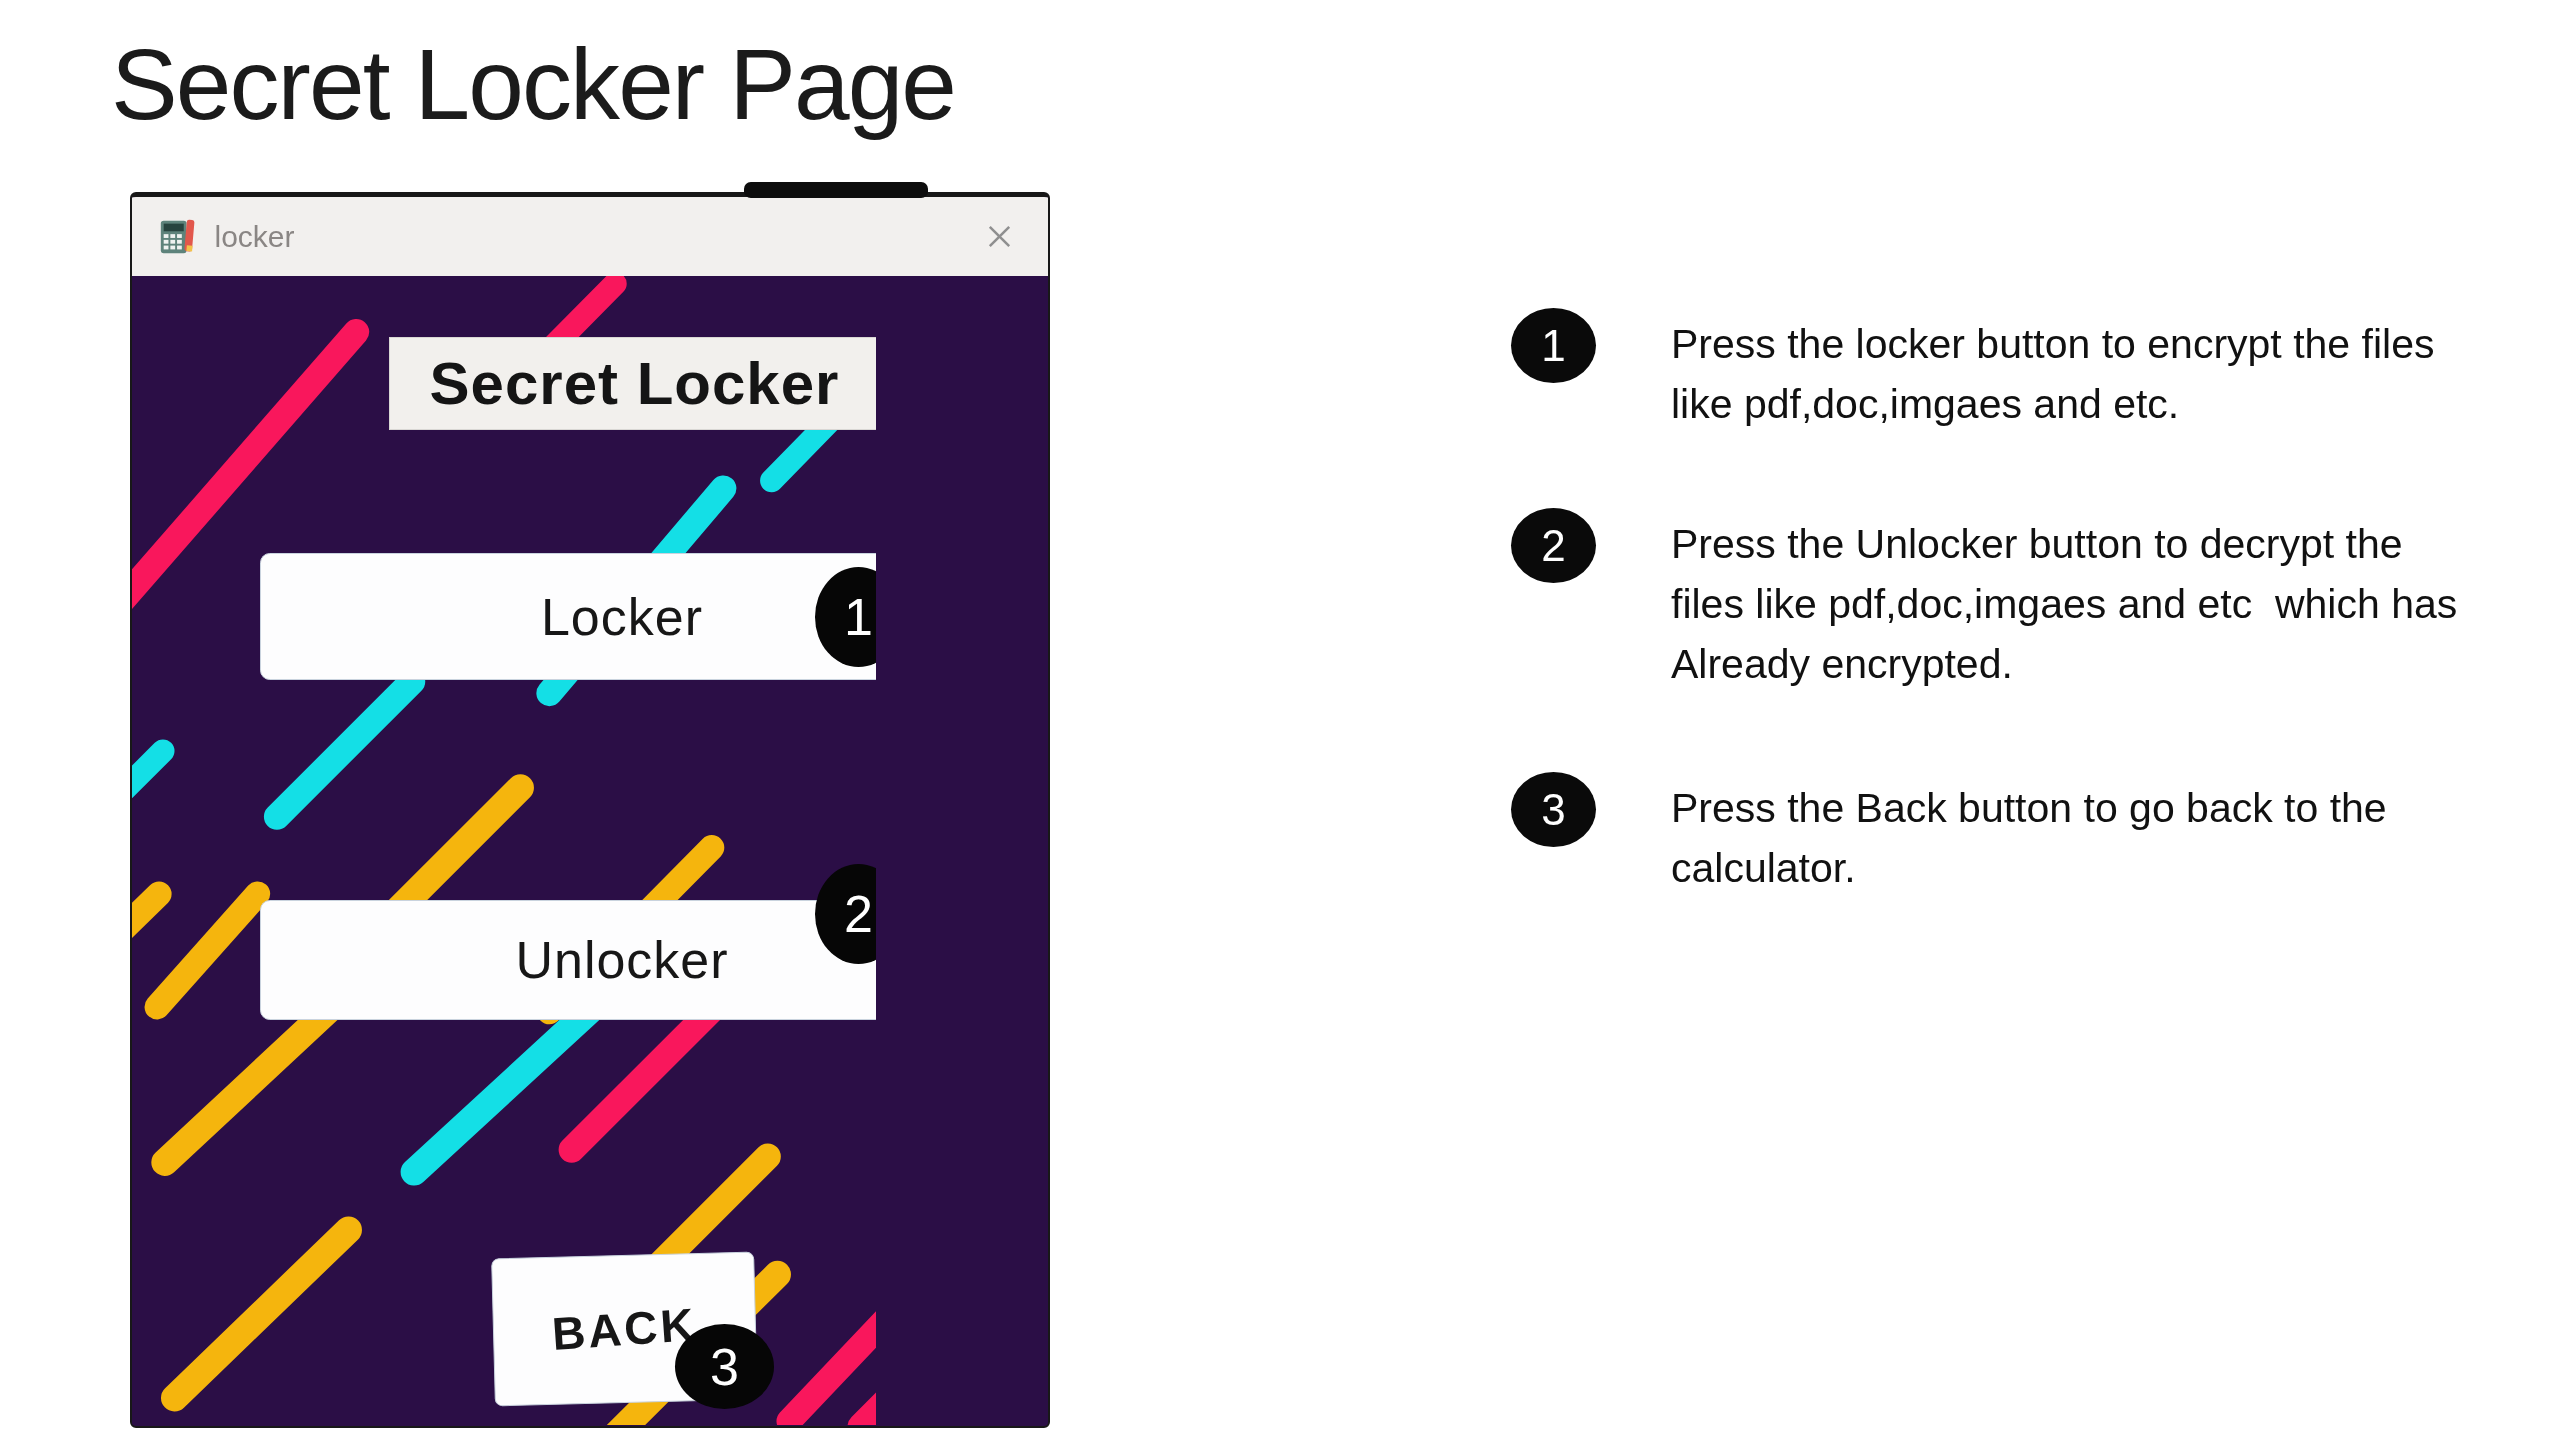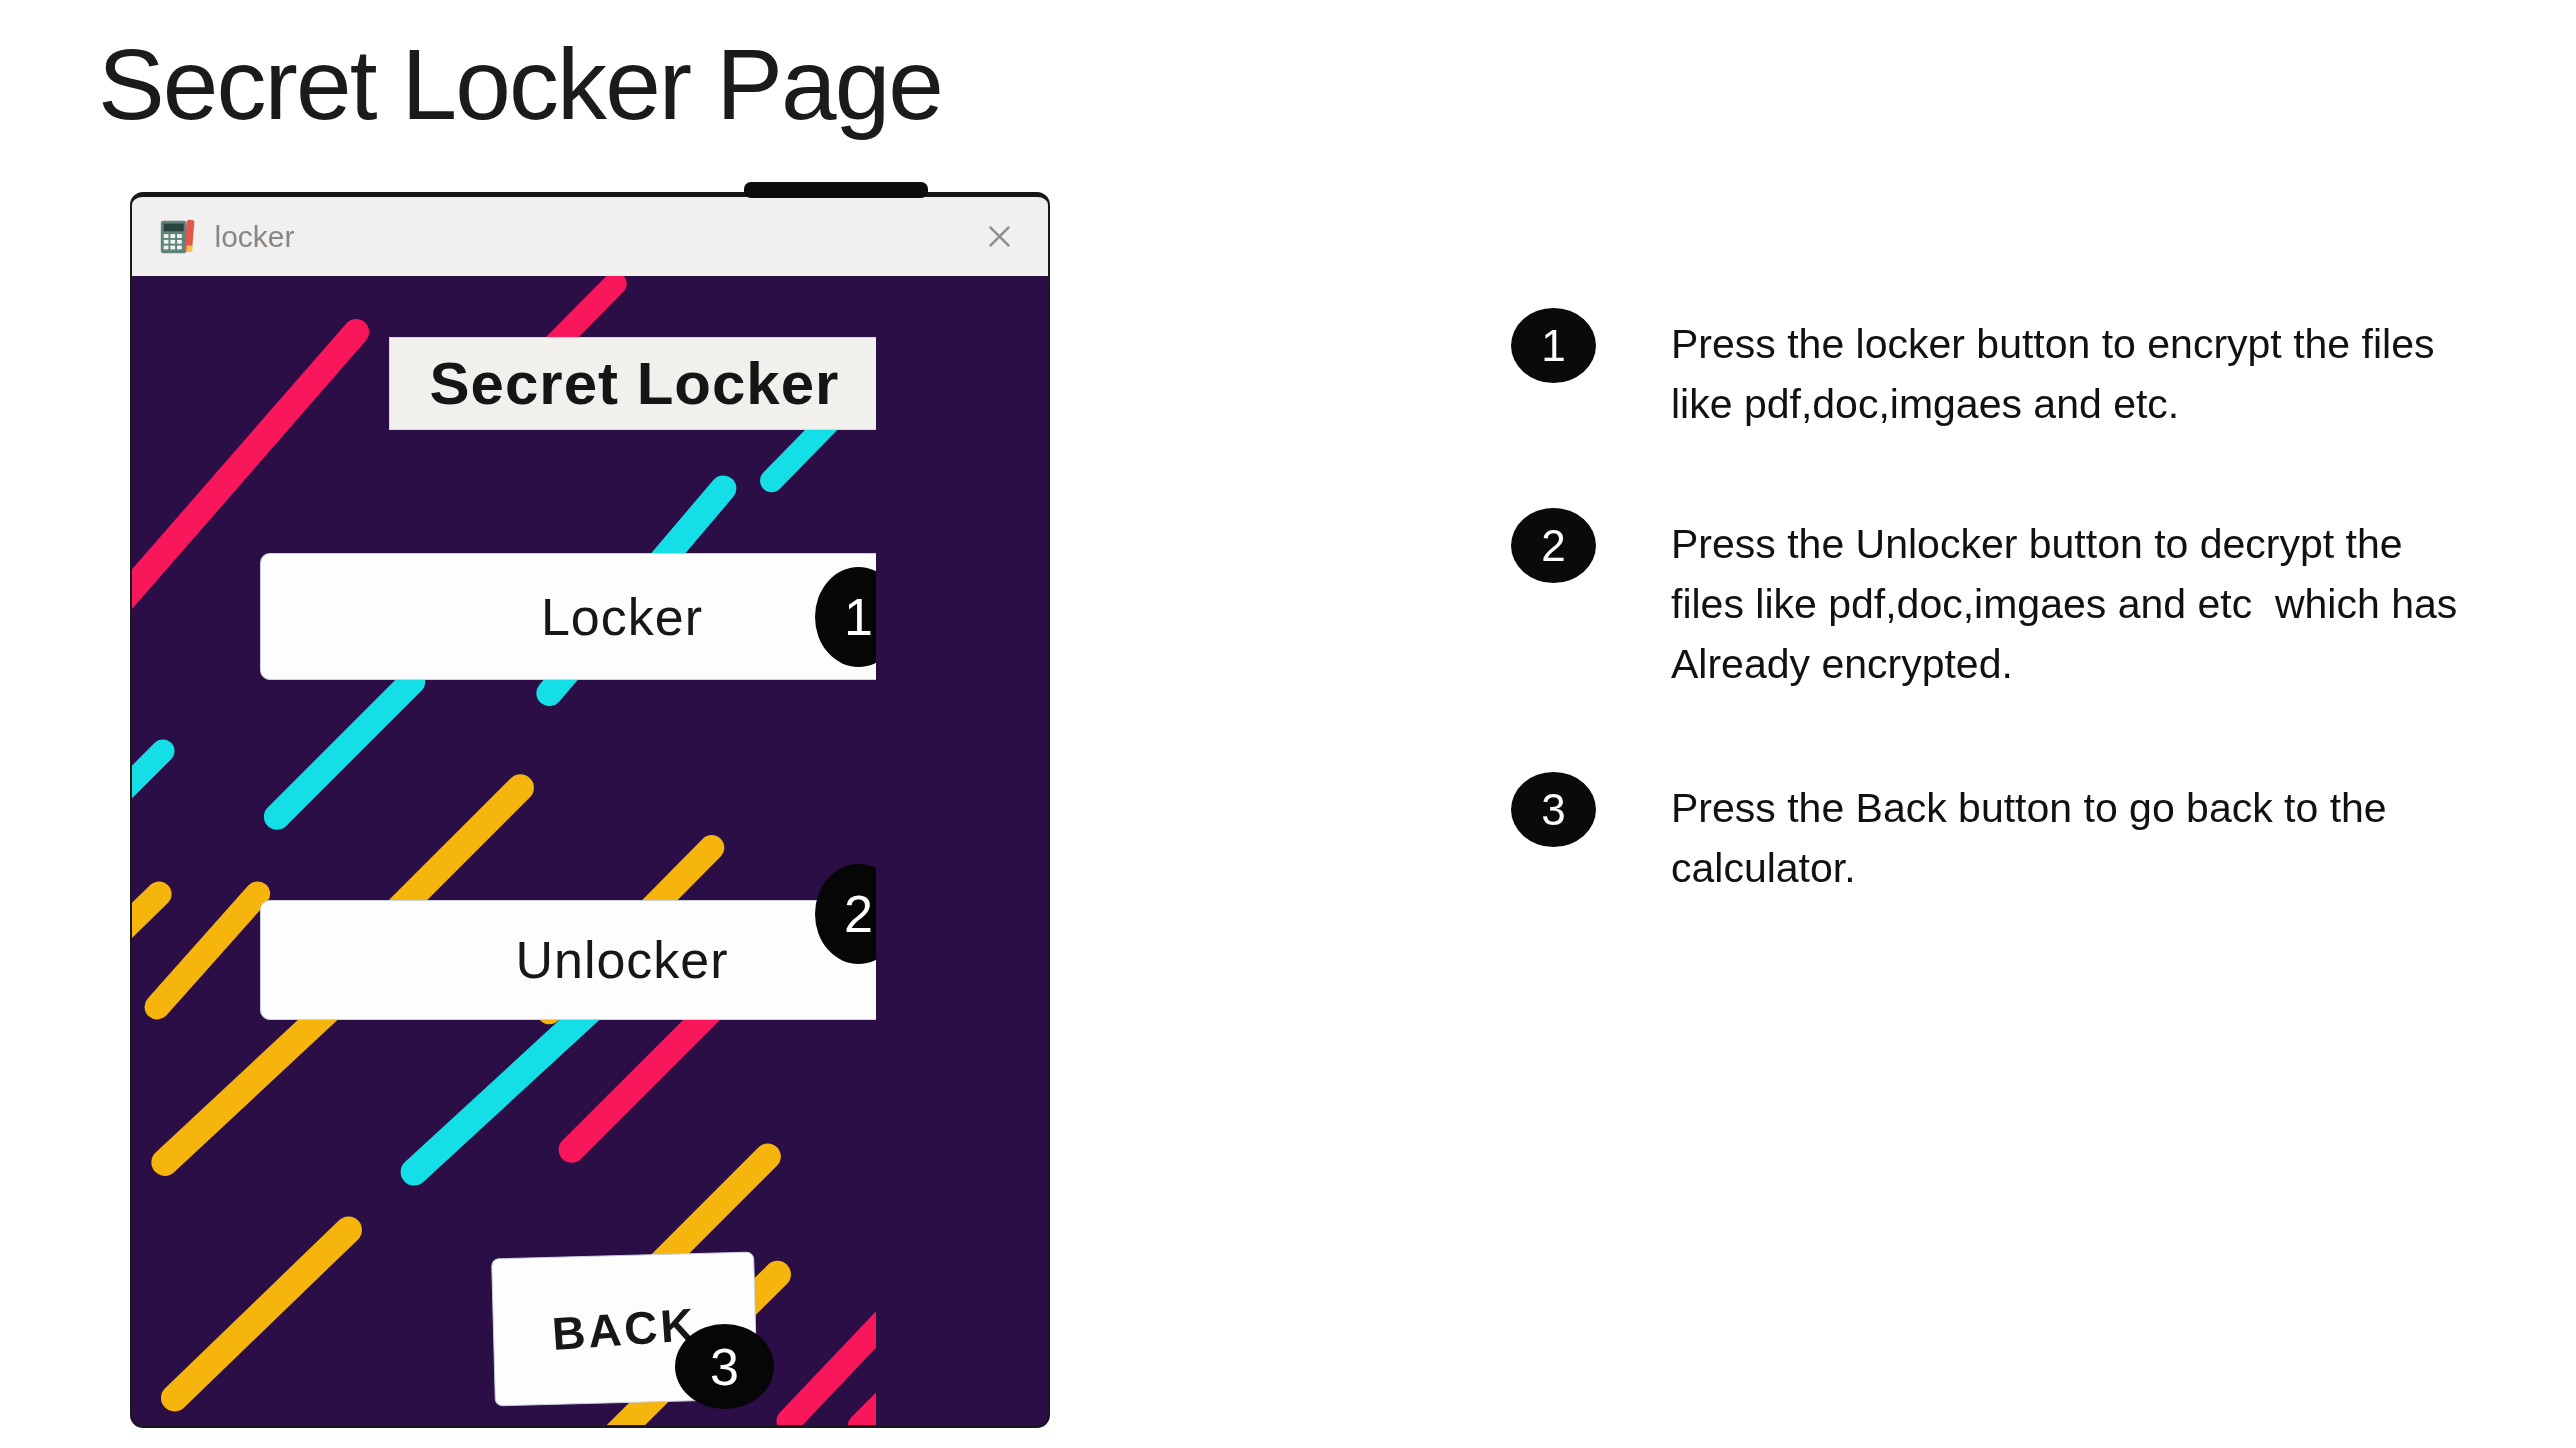--- a/index.html
+++ b/index.html
@@ -1,29 +1,29 @@
 <!DOCTYPE html>
 <html><head>
 <meta charset="utf-8">
 <style>
   html,body{margin:0;padding:0;background:#ffffff;}
   body{width:2576px;height:1449px;position:relative;overflow:hidden;
        font-family:"Liberation Sans", sans-serif;}
 
   
   .slide-title{
-    position:absolute;left:98px;top:27px;
+    position:absolute;left:111px;top:27px;
     font-size:100px;font-weight:300;letter-spacing:-1.9px;color:#1b1b1b;
     font-family:"Liberation Sans", sans-serif;white-space:nowrap;
   }
 
   
   .app-window{
     position:absolute;left:130px;top:192px;width:916px;height:1229px;
-    border:2.9px solid #181818;border-top-width:5.8px;border-radius:13px;
+    border:2.9px solid #181818;border-top-width:5.8px;border-radius:6px;
     overflow:hidden;box-sizing:content-box;background:#2B0E46;
   }
   .top-blob{
     position:absolute;left:744px;top:182px;width:184px;height:15.5px;
     background:#0d0d0d;border-radius:6.8px;z-index:5;
   }
   .titlebar{
     position:absolute;left:0;top:0;width:100%;height:79px;
     background:#f2f0ee;display:flex;align-items:center;z-index:3;
   }

